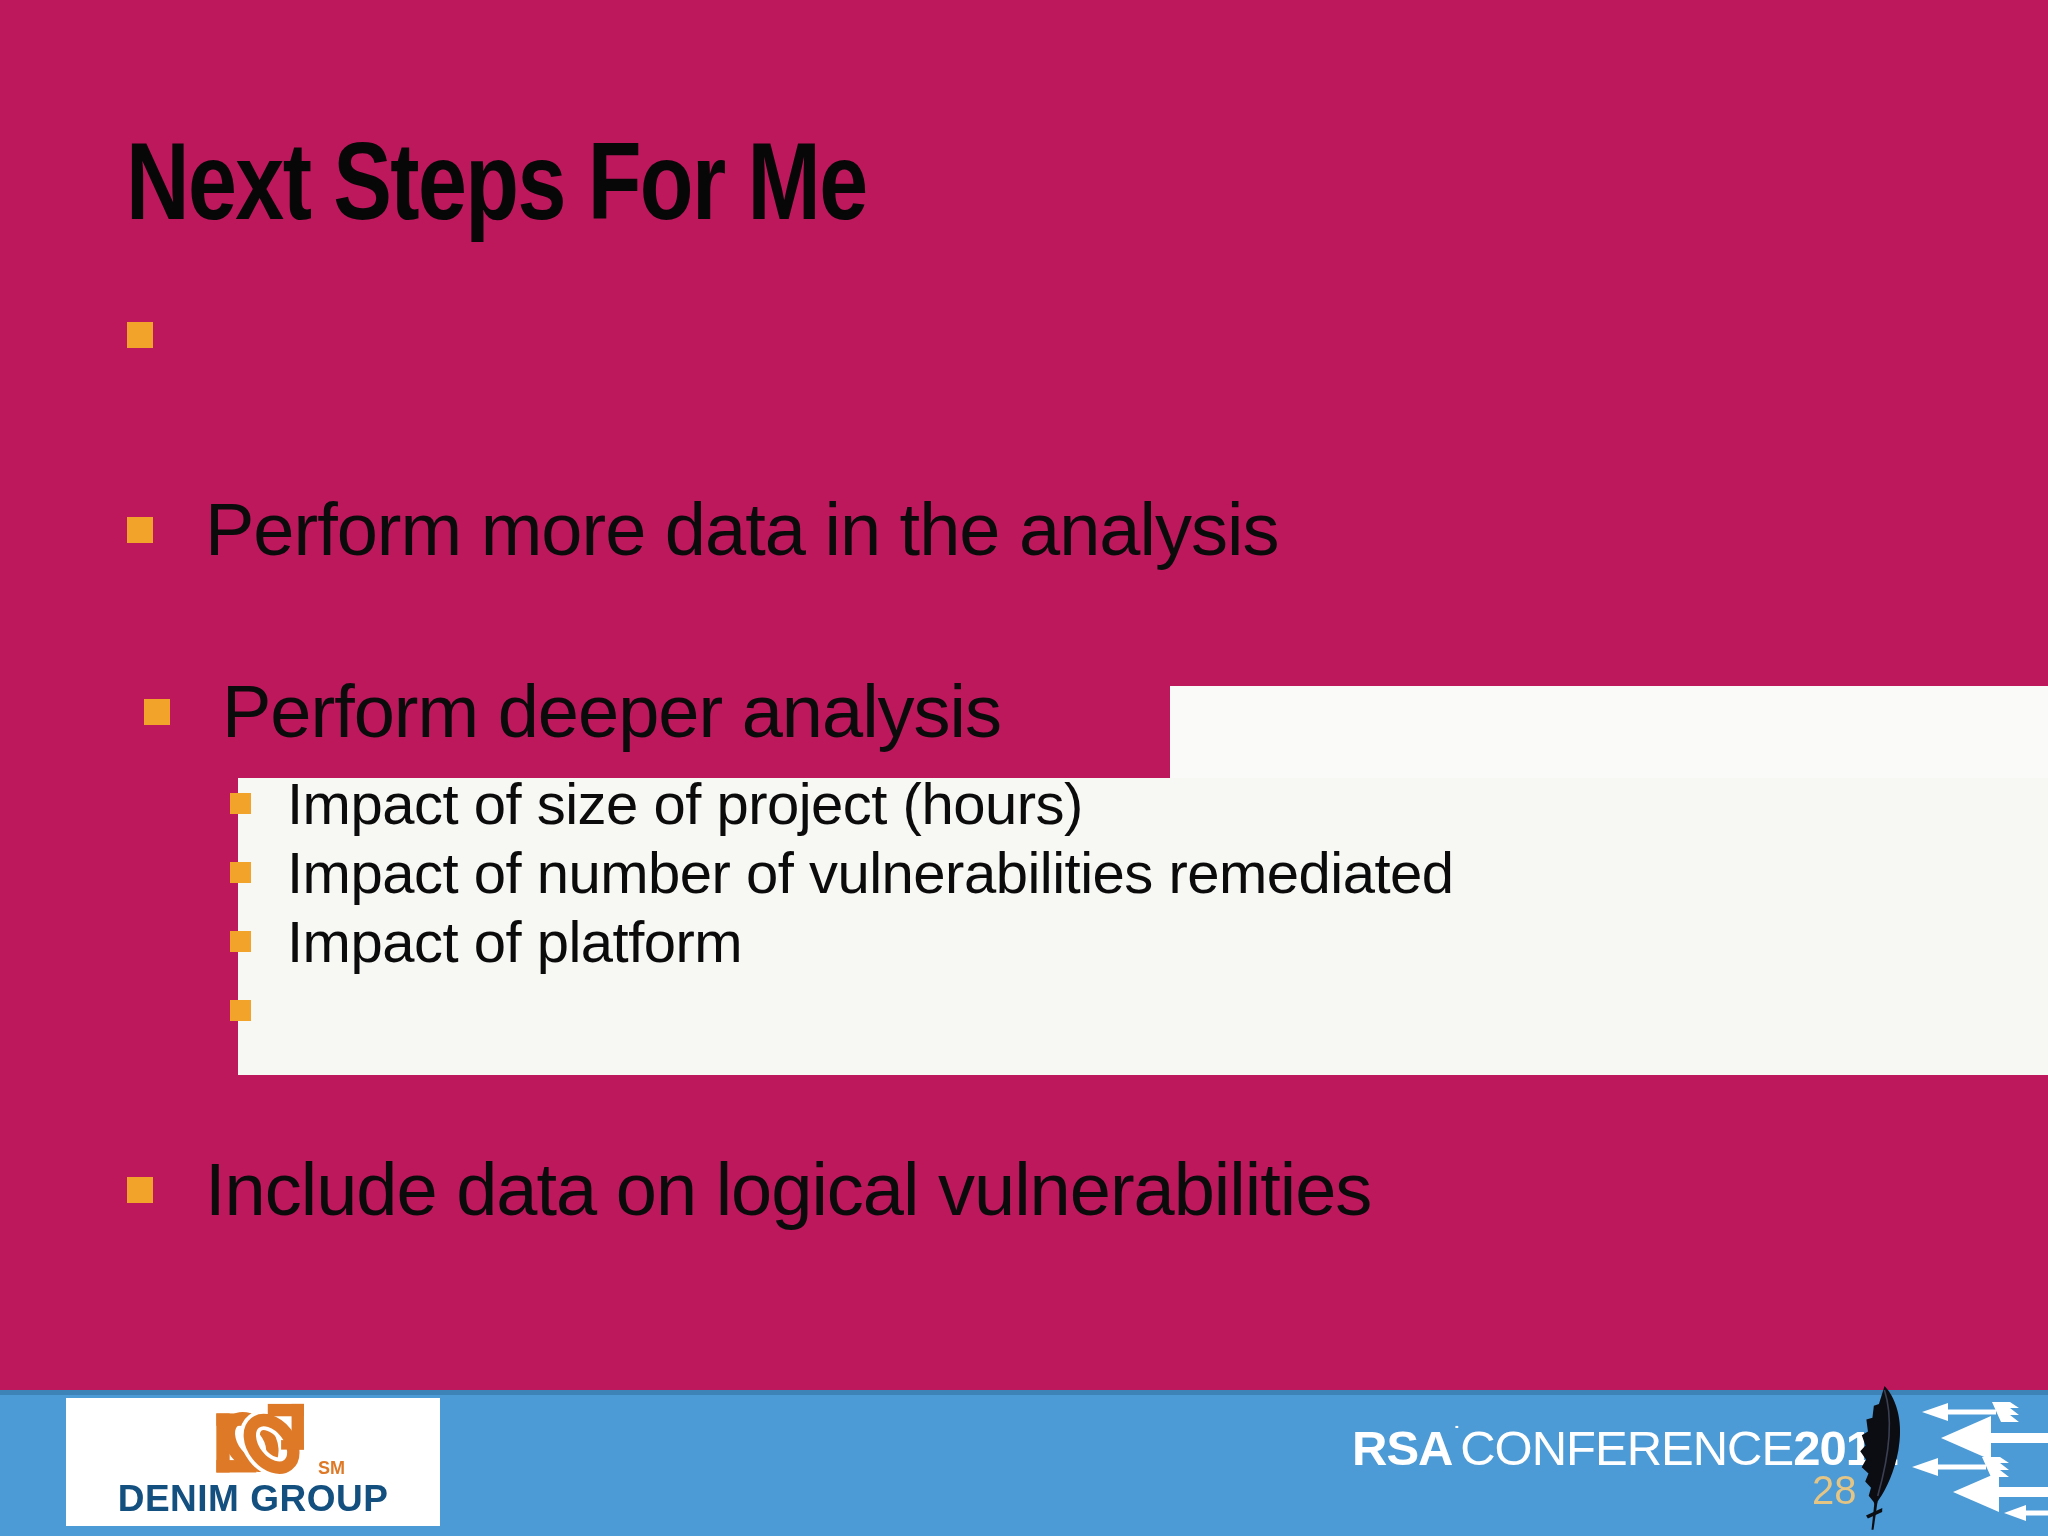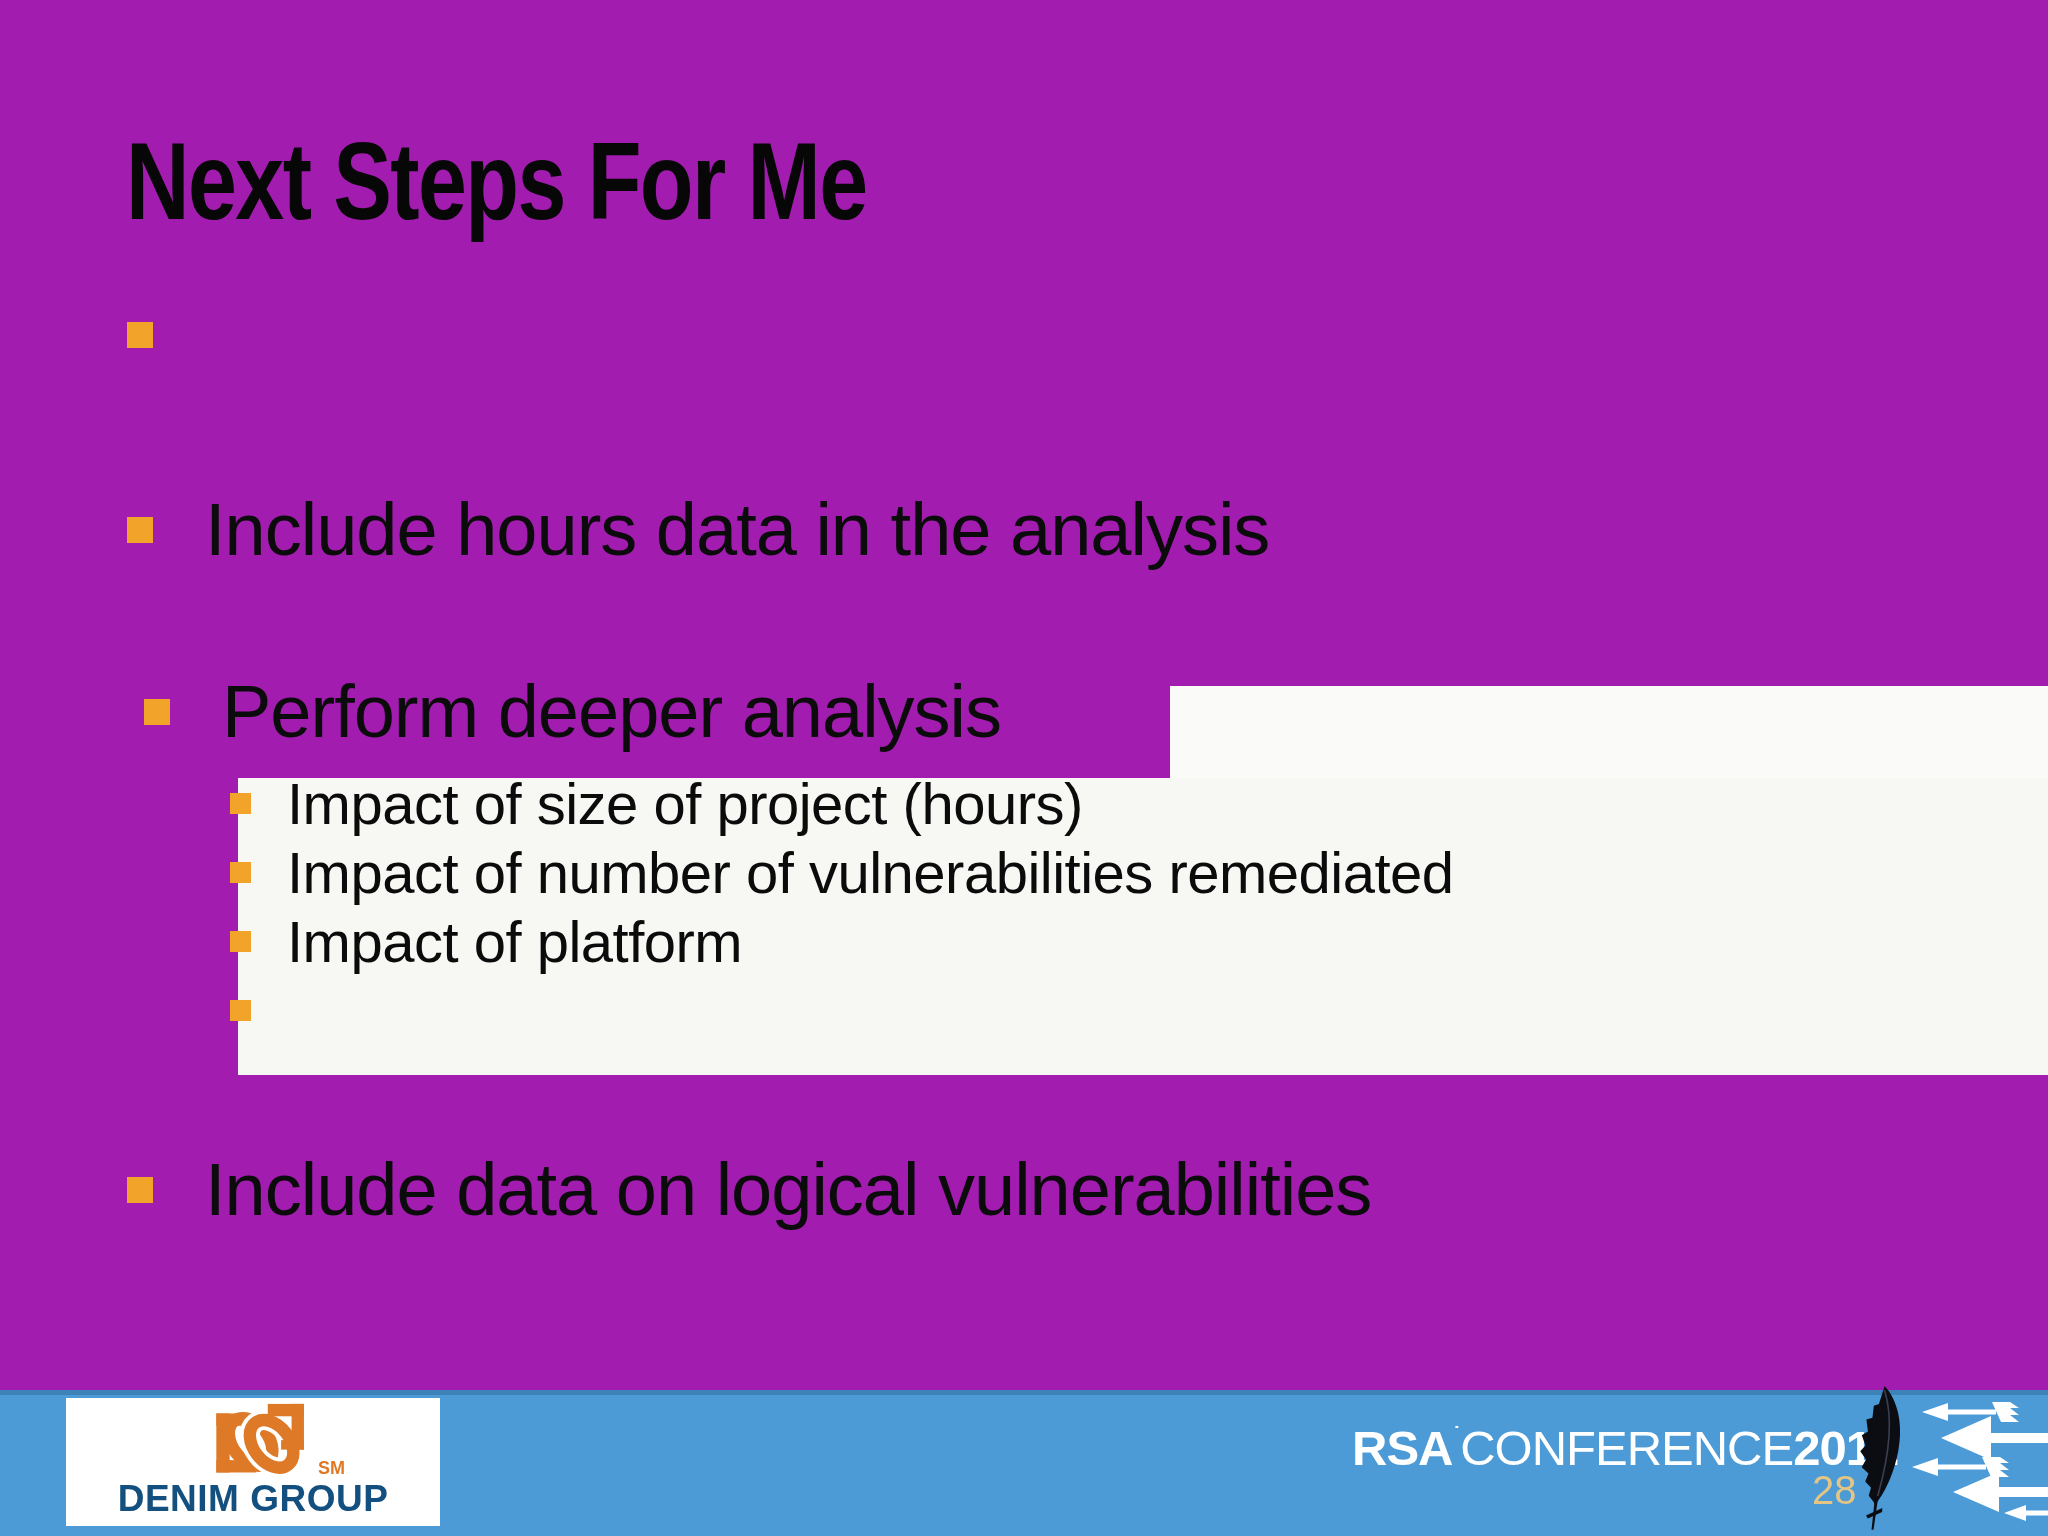--- a/index.html
+++ b/index.html
@@ -1,17 +1,17 @@
 <!DOCTYPE html>
 <html><head>
 <meta charset="utf-8">
 <style>
   html,body{margin:0;padding:0;background:#2b2b2b;}
   .slide{
-    position:relative;width:2048px;height:1536px;background:#a21caf;overflow:hidden;
+    position:relative;width:2048px;height:1536px;background:#be185d;overflow:hidden;
     font-family:"Liberation Sans",sans-serif;color:#0b0b0b;
   }
   
   .decor-band{position:absolute;background:#f7f7f4;}
   .decor-band.upper{background:#fafaf8;}
 
   .title{
     position:absolute;left:126px;top:120px;
     font-size:110px;font-weight:bold;line-height:1.1;color:#070707;
     transform:scaleX(0.80);transform-origin:0 50%;letter-spacing:-2px;white-space:nowrap;
@@ -66,21 +66,21 @@
   <div class="decor-band" style="left:238px;top:778px;width:1810px;height:297px;"></div>
 
   <div class="title">Next Steps For Me</div>
 
   <div class="bullet-row" style="top:295px;">
     <span class="sq"></span>
   </div>
 
   <div class="bullet-row" style="top:490px;">
     <span class="sq"></span>
-    <span class="txt">Include hours data in the analysis</span>
+    <span class="txt">Perform more data in the analysis</span>
   </div>
 
   <div class="bullet-row" style="top:672px;margin-left:17px;">
     <span class="sq"></span>
     <span class="txt">Perform deeper analysis</span>
   </div>
 
   <div class="sub-list">
     <div class="sub-row">
       <span class="sq"></span>

